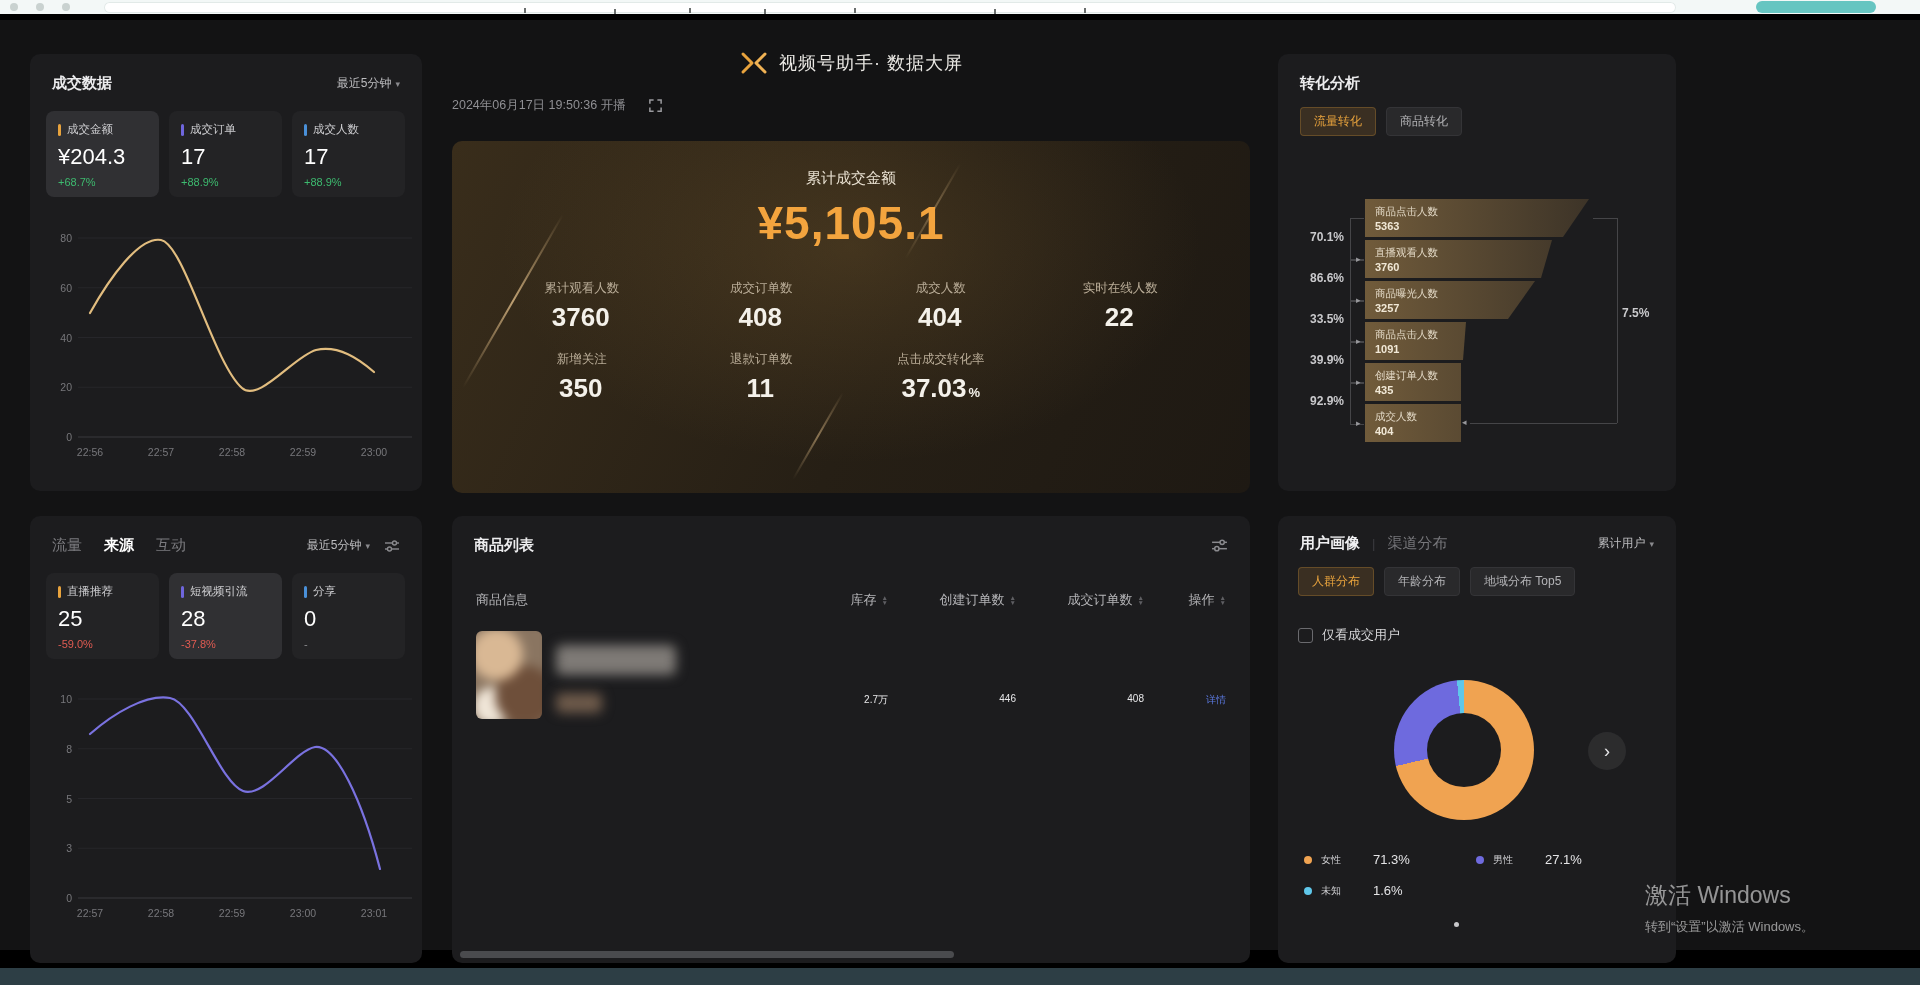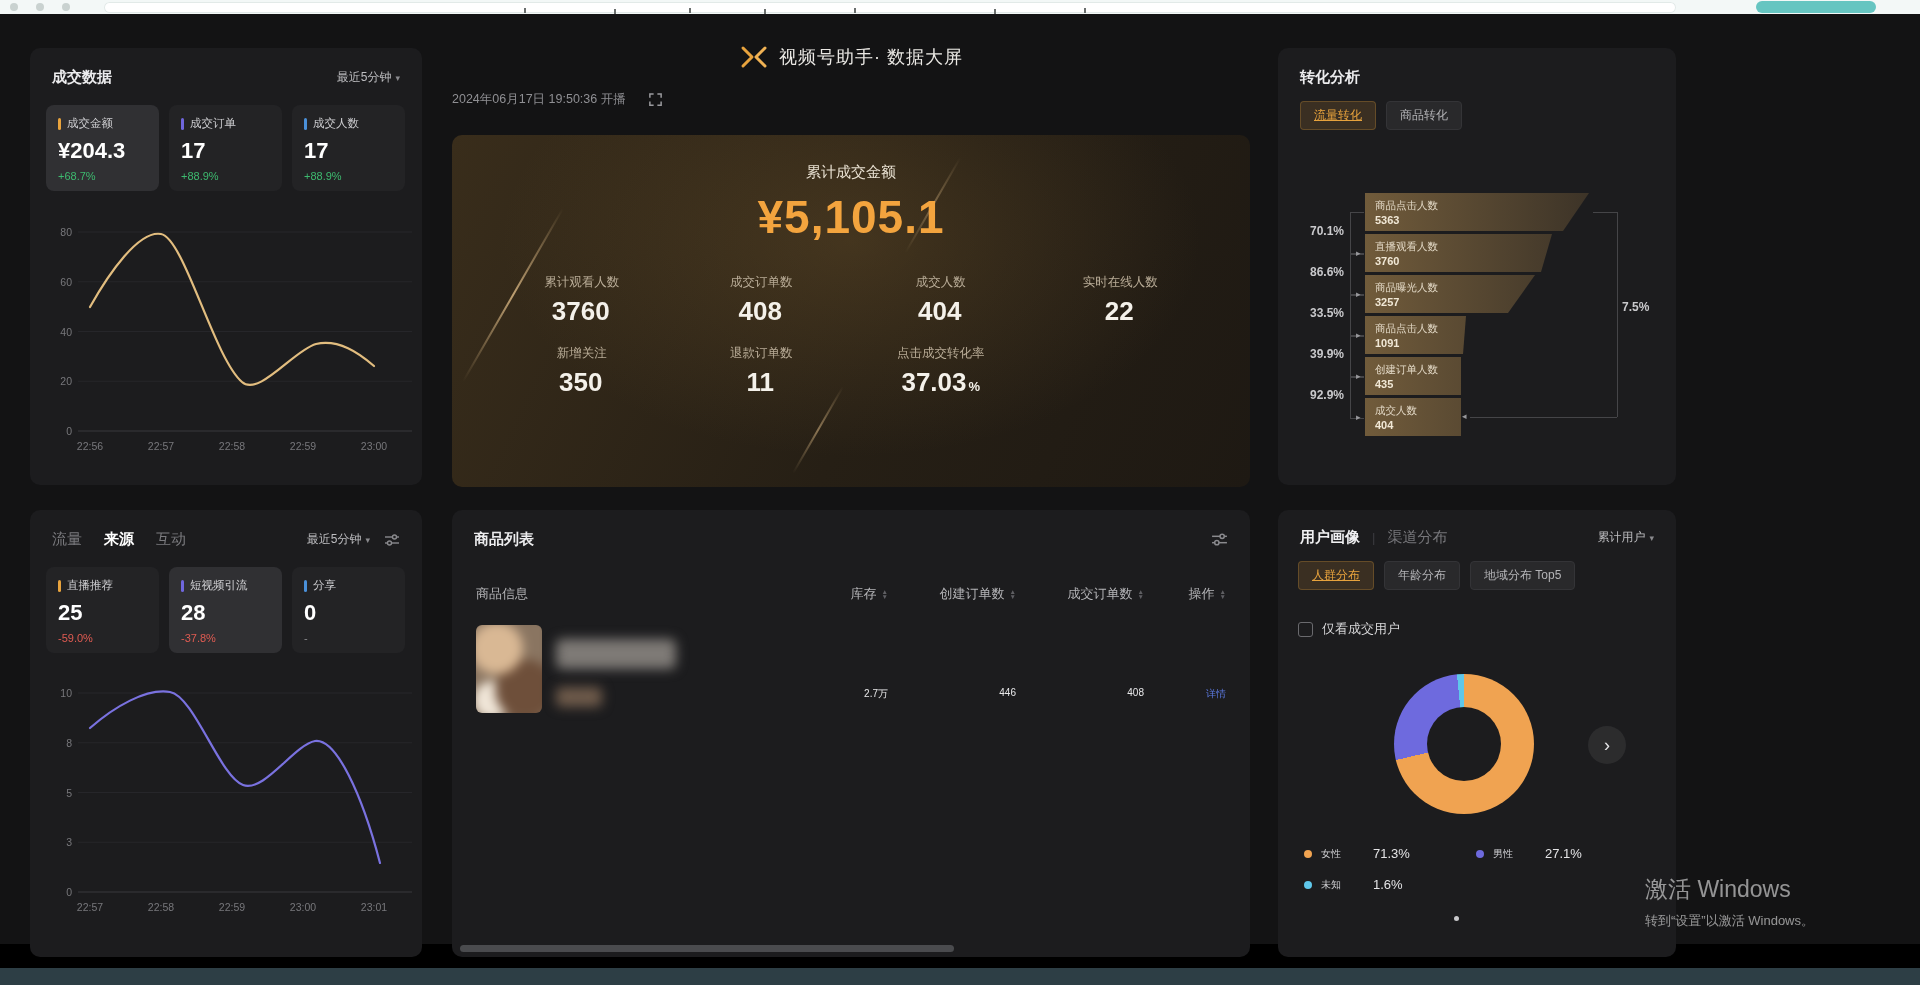--- a/index.html
+++ b/index.html
@@ -8,33 +8,33 @@
   
   .browser-bar{position:absolute;left:0;top:0;width:1920px;height:14px;background:#f3f8f7;}
   .nav-glyph{position:absolute;top:3px;width:8px;height:8px;border-radius:50%;background:#c9d2d0;}
   .address-bar{position:absolute;left:104px;top:2px;width:1572px;height:11px;background:#ffffff;border-radius:6px;box-shadow:0 0 0 1px #e2eae8 inset;}
   .url-marks{position:absolute;left:420px;top:6px;width:2px;height:5px;background:#6b6f6e;
              box-shadow:90px 1px #6b6f6e,165px 0 #6b6f6e,240px 1px #6b6f6e,330px 0 #6b6f6e,470px 1px #6b6f6e,560px 0 #6b6f6e;}
   .browser-action{position:absolute;left:1756px;top:1px;width:120px;height:12px;border-radius:6px;background:#66c5c1;}
   
   .taskbar{position:absolute;left:0;top:968px;width:1920px;height:17px;background:#2d3e45;}
   
-  .dashboard{position:absolute;left:0;top:14px;width:1920px;height:930px;background:#131314;}
+  .dashboard{position:absolute;left:0;top:20px;width:1920px;height:930px;background:#131314;}
   .panel{position:absolute;background:#1c1c1e;border-radius:10px;}
   .panel-head{display:flex;align-items:center;justify-content:space-between;padding:20px 22px 0 22px;}
   .p-title{font-size:15px;font-weight:bold;color:#ececee;}
   .range-btn{background:none;border:none;color:#bdbdc0;font-size:12px;cursor:pointer;display:flex;align-items:center;gap:4px;padding:0;font-family:inherit;}
   .caret{font-size:9px;color:#8a8a8e;}
   
   .cards{display:flex;gap:10px;margin:18px 16px 0 16px;}
   .card{width:113px;height:86px;border-radius:8px;background:#232325;padding:11px 0 0 12px;box-sizing:border-box;}
   .card.hl{background:#303033;}
   .card-label{display:flex;align-items:center;gap:6px;font-size:11.5px;color:#cfcfd2;}
   .marker{width:3px;height:12px;border-radius:2px;display:inline-block;}
-  .card-value{font-size:22px;font-weight:bold;color:#fff;margin-top:7px;}
+  .card-value{font-size:22px;font-weight:normal;color:#fff;margin-top:7px;}
   .card-delta{font-size:11px;margin-top:6px;}
   .up{color:#3dba6f;} .down{color:#e05b52;} .flat{color:#8a8a8e;}
   
   .chart-svg{position:absolute;left:14px;}
   .grid-line{stroke:#26262a;stroke-width:1;}
   .base-line{stroke:#39393d;stroke-width:1;}
   .tick{fill:#77777b;font-size:10.5px;}
   
   .center-head{position:absolute;left:452px;top:30px;width:798px;}
   .title-row{display:flex;align-items:center;justify-content:center;gap:10px;}
@@ -79,21 +79,21 @@
   .prod-img{width:66px;height:88px;border-radius:6px;overflow:hidden;position:relative;}
   .prod-img::before{content:"";position:absolute;inset:-8px;filter:blur(5px);
      background:radial-gradient(circle at 35% 30%,#d9b894 0 22px,transparent 30px),
                 radial-gradient(circle at 70% 70%,#6e4f3a 0 26px,transparent 34px),
                 radial-gradient(circle at 30% 80%,#f0e6d8 0 16px,transparent 22px),#8a7561;}
   .nb1{display:block;width:120px;height:30px;border-radius:6px;background:#7e7a76;filter:blur(6px);margin-top:14px;}
   .nb2{display:block;width:46px;height:20px;border-radius:5px;background:#6e5a4a;filter:blur(6px);margin-top:18px;}
   .hscroll{position:absolute;left:8px;bottom:5px;width:494px;height:7px;border-radius:4px;background:#4a4b4e;}
   
   .pill{display:inline-block;padding:5px 13px;border-radius:4px;font-size:12px;background:#29292b;color:#b4b4b7;border:1px solid #343437;cursor:pointer;}
-  .pill.active{background:rgba(232,163,61,.15);color:#e8a33d;border-color:rgba(232,163,61,.25);text-decoration:underline;}
+  .pill.active{background:rgba(232,163,61,.15);color:#e8a33d;border-color:rgba(232,163,61,.25);}
   
   .fstage{position:absolute;left:87px;width:240px;height:38px;}
   .fbar{position:absolute;inset:0;display:flex;flex-direction:column;justify-content:center;gap:1px;padding-left:10px;box-sizing:border-box;
         background:linear-gradient(90deg,rgba(205,160,90,.48),rgba(140,108,62,.26));}
   .fname{font-size:10.5px;color:#e3d9c6;}
   .fval{font-size:11px;font-weight:bold;color:#f1e8d6;}
   .frate{position:absolute;left:8px;width:58px;text-align:right;font-size:12px;font-weight:bold;color:#c9c9cc;}
   .frate.overall{width:auto;text-align:left;}
   .lbr{position:absolute;left:72px;width:13px;height:41px;border:1px solid #454548;border-right:none;}
   .larr,.rarr{position:absolute;font-size:9px;color:#98989c;font-style:normal;}

